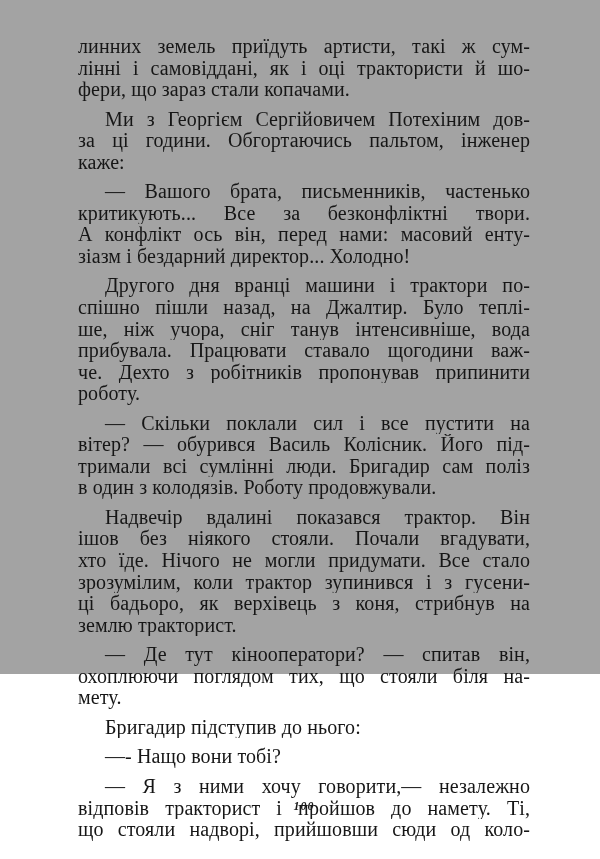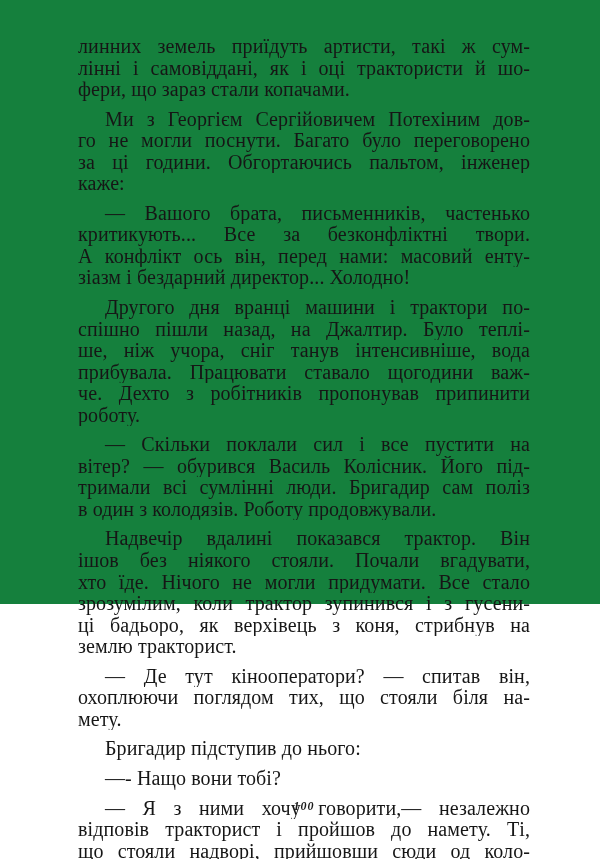--- a/index.html
+++ b/index.html
@@ -8,22 +8,22 @@
   }
   body {
     width: 600px;
     height: 859px;
     background: #ffffff;
     overflow: hidden;
   }
   .page {
     position: relative;
     width: 600px;
-    height: 604px;
-    background: #15803d;
+    height: 674px;
+    background: #a3a3a3;
     font-family: "Liberation Serif", "DejaVu Serif", serif;
     color: #161616;
   }
   .text-block {
     position: absolute;
     left: 78px;
     top: 36px;
     width: 452px;
   }
   .line {
@@ -59,21 +59,20 @@
 </style>
 </head>
 <body>
 
 <div class="page">
   <div class="text-block" id="text-block">
       <div class="line">линних земель приїдуть артисти, такі ж сум-</div>
       <div class="line">лінні і самовіддані, як і оці трактористи й шо-</div>
       <div class="line end">фери, що зараз стали копачами.</div>
       <div class="line indent">Ми з Георгієм Сергійовичем Потехіним дов-</div>
-      <div class="line">го не могли поснути. Багато було переговорено</div>
       <div class="line">за ці години. Обгортаючись пальтом, інженер</div>
       <div class="line end">каже:</div>
       <div class="line indent">— Вашого брата, письменників, частенько</div>
       <div class="line">критикують... Все за безконфліктні твори.</div>
       <div class="line">А конфлікт ось він, перед нами: масовий енту-</div>
       <div class="line end">зіазм і бездарний директор... Холодно!</div>
       <div class="line indent">Другого дня вранці машини і трактори по-</div>
       <div class="line">спішно пішли назад, на Джалтир. Було теплі-</div>
       <div class="line">ше, ніж учора, сніг танув інтенсивніше, вода</div>
       <div class="line">прибувала. Працювати ставало щогодини важ-</div>

